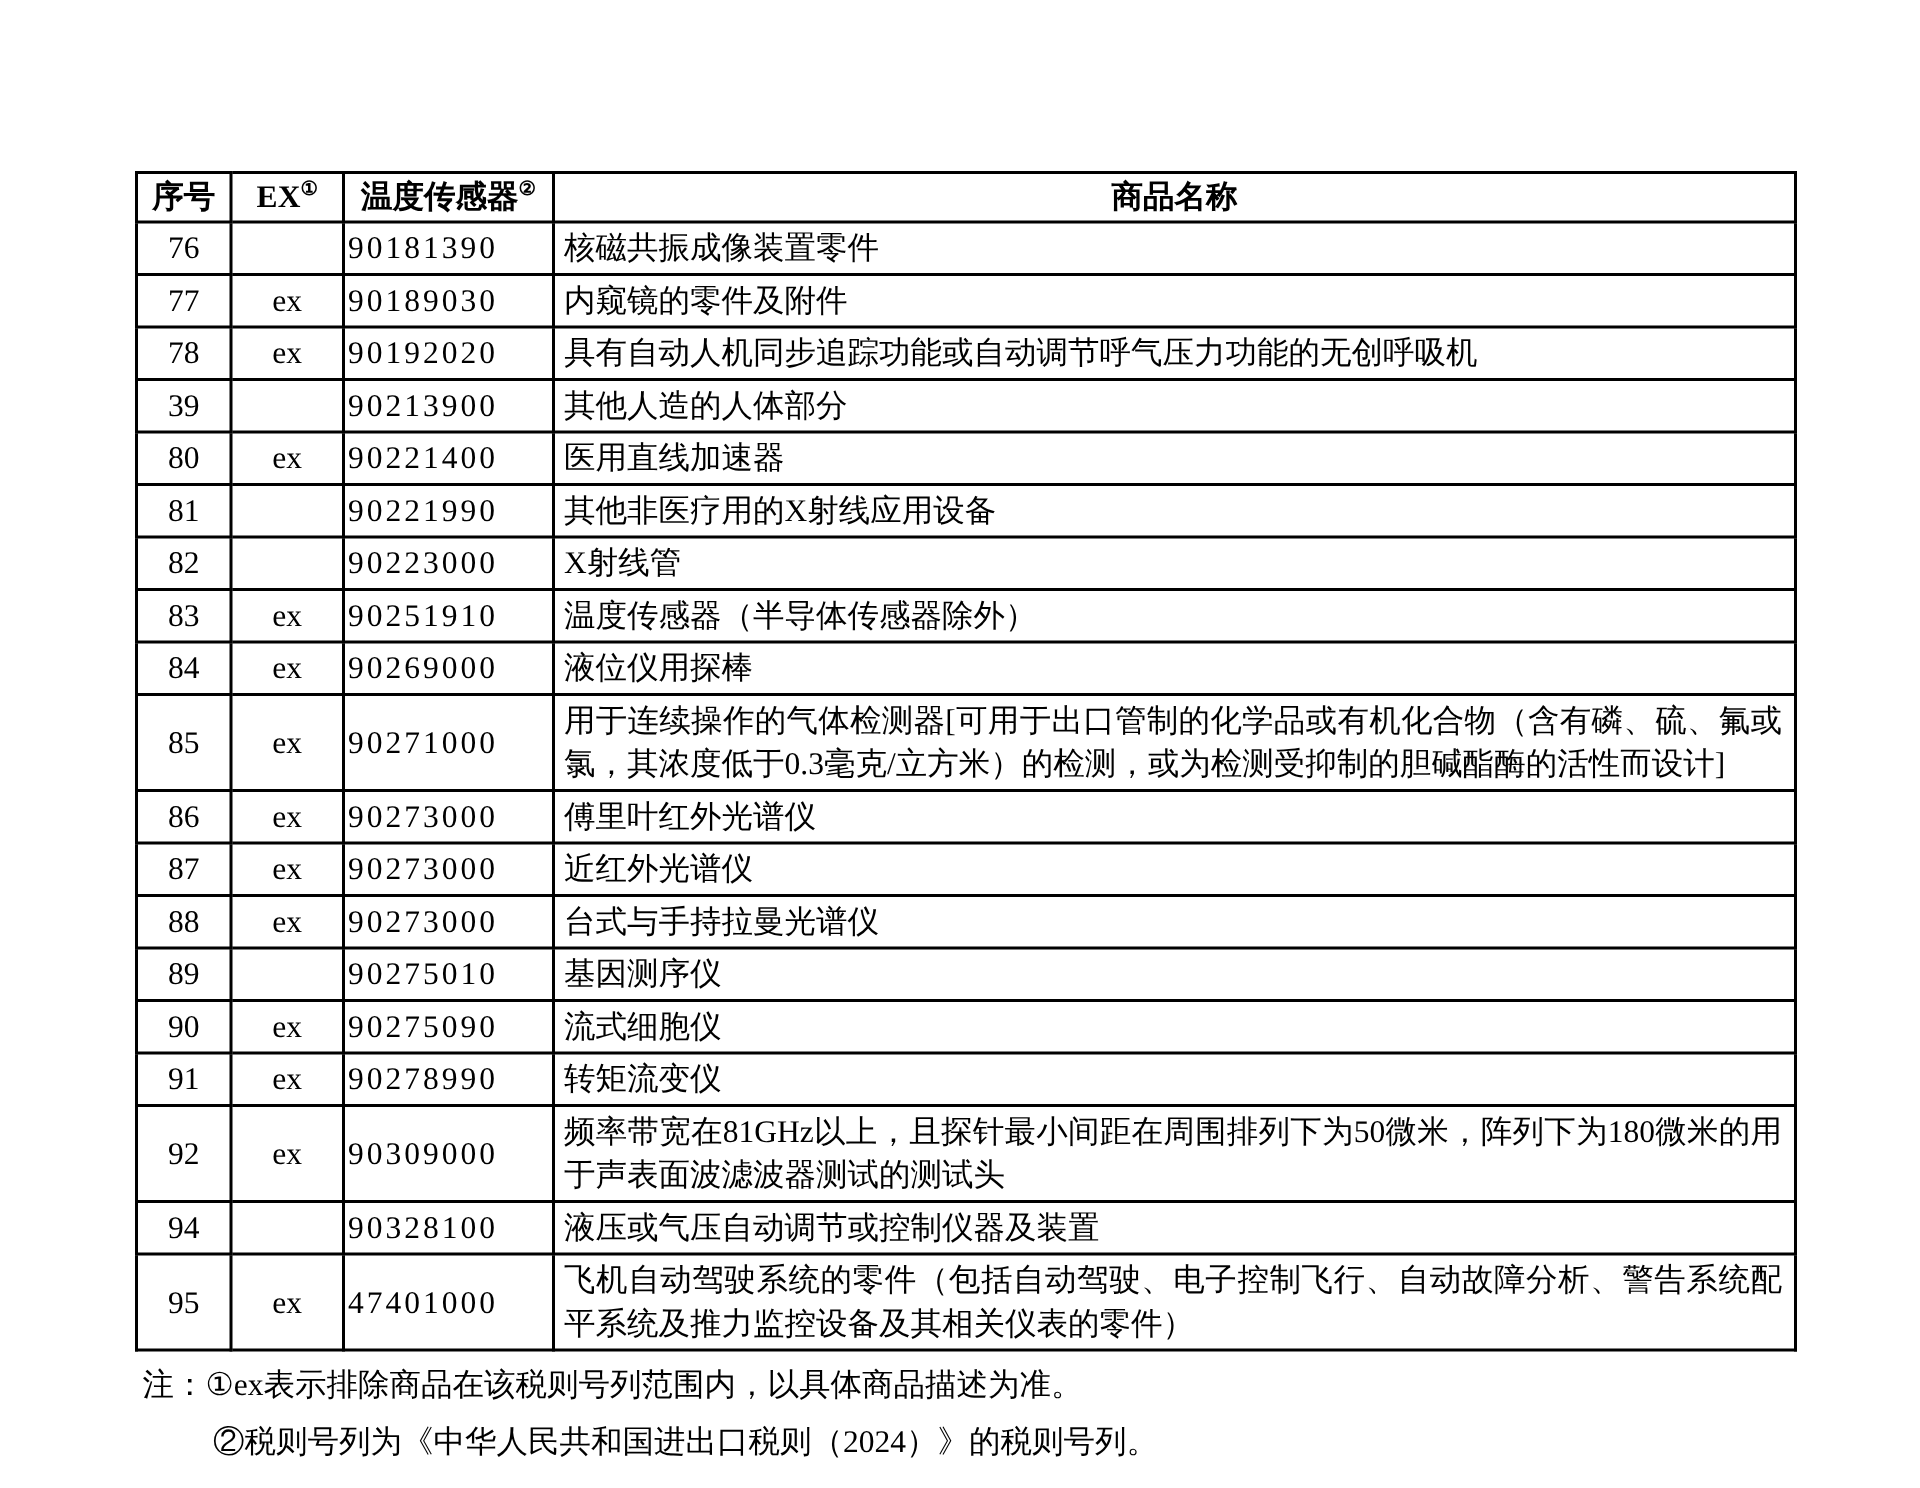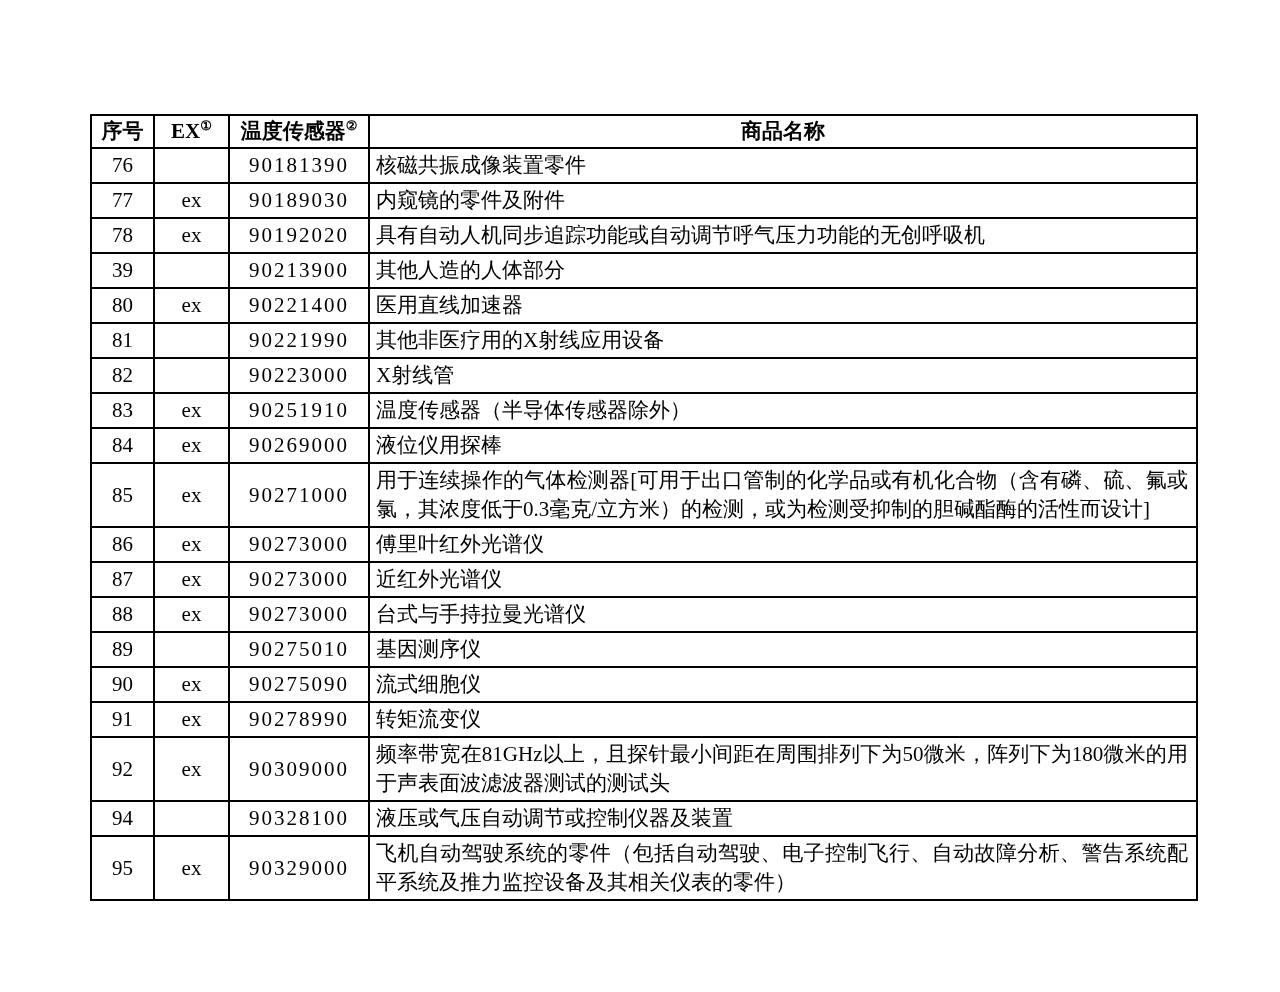--- a/index.html
+++ b/index.html
@@ -45,21 +45,20 @@
     height: 30px;
     padding: 1px 2px;
   }
   table.tariff th sup {
     font-size: 13px;
     line-height: 0;
     vertical-align: super;
   }
   td.c-seq, td.c-ex { text-align: center; padding: 1px 20px; }
   td.c-code {
-    text-align: center;
     padding: 1px 2px;
     letter-spacing: 2px;
   }
   td.c-name {
     text-align: justify;
     padding: 2px 8px 2px 6px;
   }
   .notes {
     position: absolute;
     left: 95px;
@@ -206,21 +205,29 @@
     </tr>
           <tr>
       <td class="c-seq">94</td>
       <td class="c-ex"></td>
       <td class="c-code">90328100</td>
       <td class="c-name">液压或气压自动调节或控制仪器及装置</td>
     </tr>
           <tr>
       <td class="c-seq">95</td>
       <td class="c-ex">ex</td>
-      <td class="c-code">90329000</td>
+      <td class="c-code">47401000</td>
       <td class="c-name">飞机自动驾驶系统的零件（包括自动驾驶、电子控制飞行、自动故障分析、警告系统配平系统及推力监控设备及其相关仪表的零件）</td>
     </tr>
         </tbody>
     </table>
   </div>
 
+  <div class="notes">
+    <div class="note-line note-line1">
+      <span class="note-label">注：</span><span>①ex表示排除商品在该税则号列范围内，以具体商品描述为准。</span>
+    </div>
+    <div class="note-line note-line2">
+      <span>②税则号列为《中华人民共和国进出口税则（2024）》的税则号列。</span>
+    </div>
+  </div>
 
 </div>
 
 </body></html>

